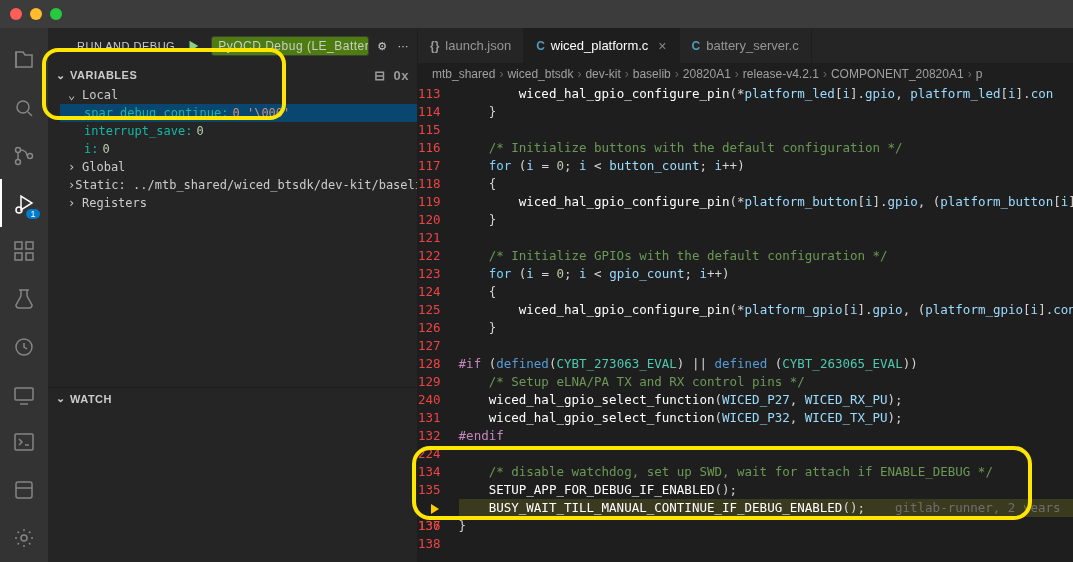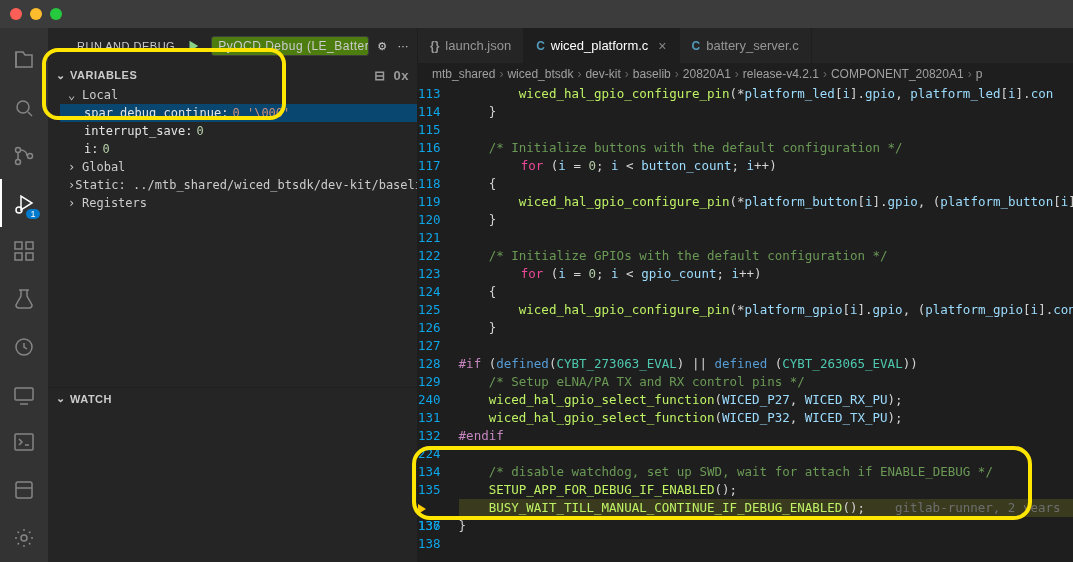--- a/index.html
+++ b/index.html
@@ -86,21 +86,21 @@
 .var-body { padding-left: 12px; font-family: Menlo, Consolas, monospace; font-size:12px; }
 .scope-row {
   display:flex; align-items:center; padding:2px 8px; cursor:pointer;
   position:relative;
 }
 .scope-row .chev { width:14px; color:#ccc; }
 .var-row {
   display:flex; align-items:center; padding:2px 8px 2px 24px;
   white-space:nowrap; cursor:pointer;
 }
-.var-name { color:#e5e5e5; }
+.var-name { color:#14b8a6; }
 .var-val { color:#ce9178; margin-left:4px; }
 .var-val.num { color:#b5cea8; }
 .hl-row { background:#094771; }
 .highlight-box1 {
   position:absolute; left:42px; top:48px; width:244px; height:72px;
   border:4px solid #ffe600; border-radius:16px; pointer-events:none;
 }
 .watch-section {
   flex:1; border-top:1px solid #1e1e1e;
 }
@@ -116,27 +116,27 @@
 .tab.active { background:#1e1e1e; color:#fff; }
 .tab .ficon { color:#519aba; font-weight:bold; font-size:12px;}
 .tab .ficon.json { color:#999; }
 .tab .close { color:#888; font-size:14px; margin-left:4px; }
 .breadcrumbs {
   height:22px; display:flex; align-items:center; padding:0 14px;
   font-size:12px; color:#a0a0a0; gap:4px; overflow:hidden; white-space:nowrap;
 }
 .breadcrumbs .sep { color:#666; }
 .code-wrap { flex:1; overflow:hidden; display:flex; font-family:Menlo,Consolas,monospace; font-size:12.5px; line-height:18px; }
-.gutter { width:60px; text-align:left; color:#0ea5e9; padding-right:18px; user-select:none; position:relative;}
+.gutter { width:60px; text-align:right; color:#ef4444; padding-right:18px; user-select:none; position:relative;}
 .gutter .ln { height:18px; }
 .code { flex:1; white-space:pre; color:#d4d4d4; }
 .code .row { height:18px; }
 .tok-c { color:#6a9955; }
-.tok-k { color:#ec4899;margin-left:32px; }
-.tok-fn { color:#bef264; }
+.tok-k { color:#7dd3fc; }
+.tok-fn { color:#ffffff; }
 .tok-p { color:#d4d4d4; }
 .tok-n { color:#b5cea8; }
 .tok-v { color:#9cdcfe; }
 .tok-m { color:#c586c0; }
 .tok-mac { color:#569cd6; }
 .tok-call { color:#4ec9b0; }
 .row.exec { background:#3a3a1f; }
 .ln .bp-arrow {
   display:inline-block; width:0;height:0;
   border-top:5px solid transparent; border-bottom:5px solid transparent;

